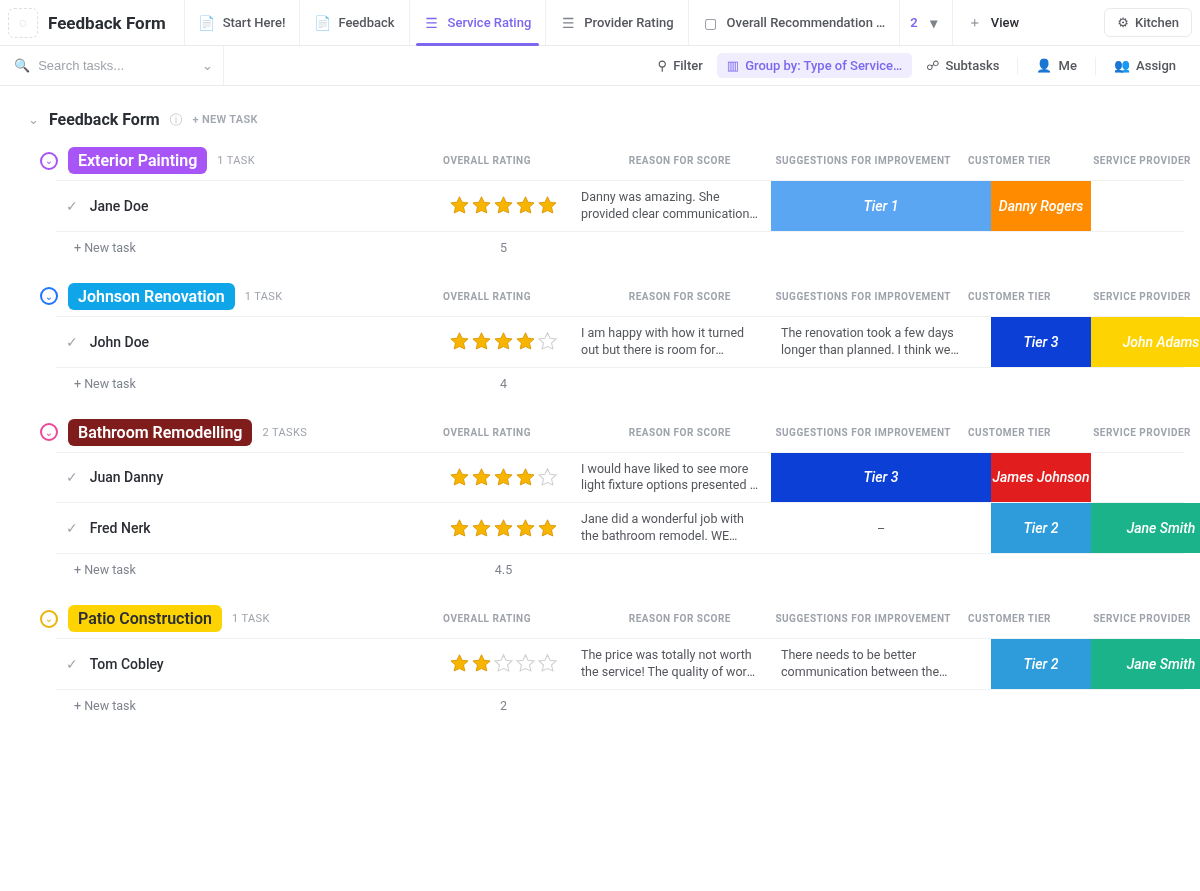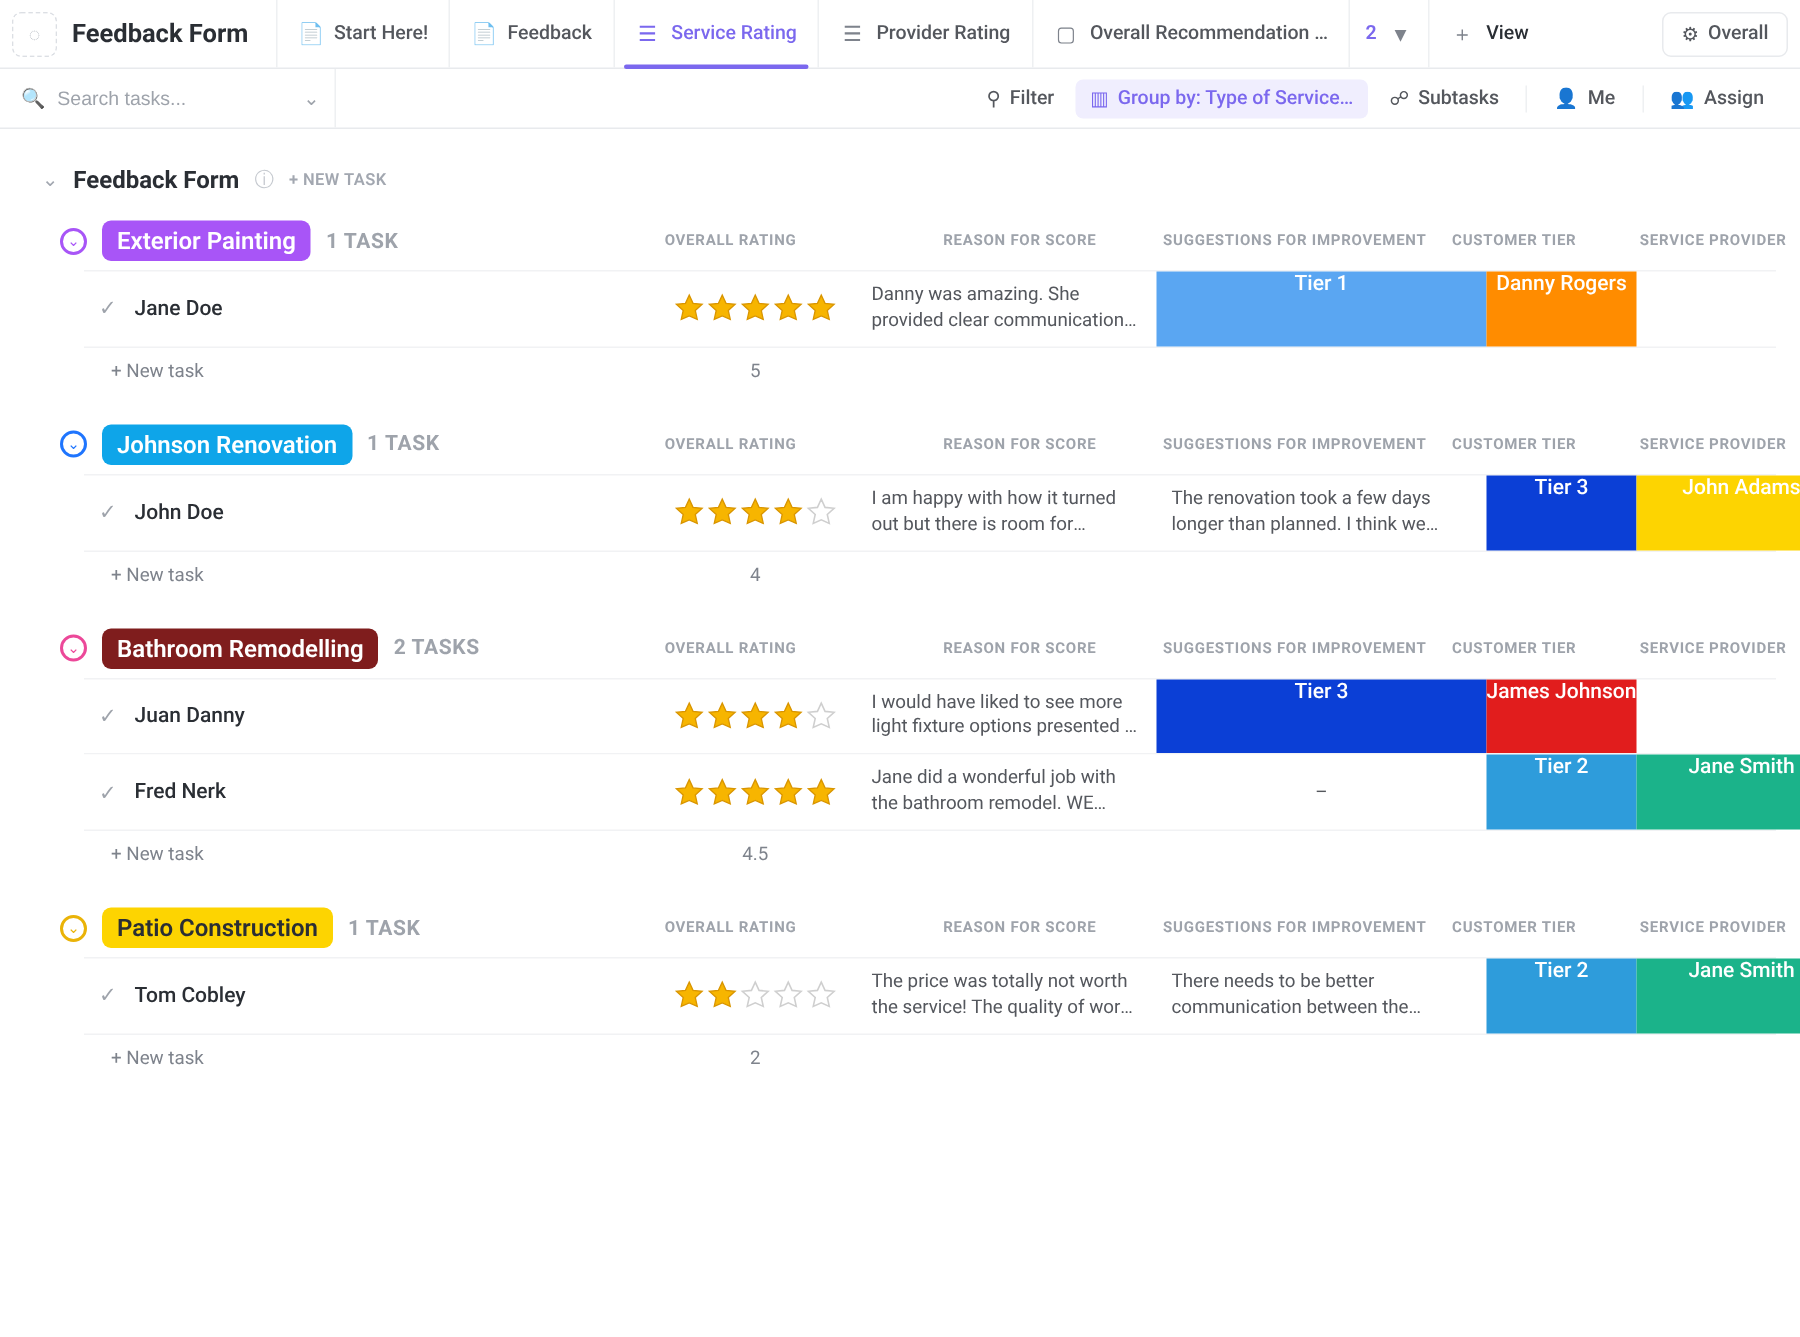--- a/index.html
+++ b/index.html
@@ -95,21 +95,21 @@
   .collapse-circle{
     width:18px;height:18px;border-radius:50%;
     border:2px solid;display:flex;align-items:center;justify-content:center;
     font-size:10px;
   }
   .group-chip{
     display:inline-flex;align-items:center;
     padding:4px 10px;border-radius:6px;
     color:#fff;font-weight:600;font-size:16px;
   }
-  .group-count{font-size:14px;color:#9ea3ab;font-weight:700;letter-spacing:.4px;}
+  .group-count{font-size:11px;color:#9ea3ab;font-weight:400;letter-spacing:.4px;}
   .colhdr{font-size:10px;font-weight:700;color:#9ea3ab;letter-spacing:.5px;text-align:right;}
 
   
   .row{
     display:grid;
     grid-template-columns: 380px 135px 200px 220px 100px 140px;
     align-items:stretch;
     border-top:1px solid #f1f2f4;
     border-bottom:1px solid #f1f2f4;
     background:#fff;
@@ -118,21 +118,21 @@
   }
   .row + .row{border-top:none;}
   .row .cell{display:flex;align-items:center;padding:8px 10px;font-size:12.5px;color:#2a2e34;}
   .cell.name{gap:12px;font-weight:500;font-size:14px;}
   .check-ico{color:#9ea3ab;}
   .cell.rating{justify-content:center;}
   .cell.text{color:#54575d;line-height:1.35;}
   .cell.text span{display:-webkit-box;-webkit-line-clamp:2;-webkit-box-orient:vertical;overflow:hidden;}
   .cell.center{justify-content:center;color:#54575d;}
   .cell.tier, .cell.provider{justify-content:center;color:#fff;font-weight:500;font-size:14px;padding:0;}
-  .cell.tier > div, .cell.provider > div{width:100%;height:100%;display:flex;justify-content:center;}
+  .cell.tier > div, .cell.provider > div{width:100%;height:100%;display:flex;align-items:center;justify-content:center;font-style:italic;}
 
   .group-footer{
     display:grid;
     grid-template-columns: 380px 135px 200px 220px 100px 140px;
     margin-left:40px;
     padding:8px 0 0 0;
     font-size:12.5px;color:#7e838c;
   }
   .group-footer .newtask{padding-left:18px;cursor:pointer;}
   .group-footer .avg{justify-self:center;}
@@ -190,21 +190,21 @@
     <span>2</span>
     <span class="ico">▾</span>
   </div>
   <div class="tab plus-view">
     <span class="ico">＋</span>
     <span>View</span>
   </div>
 
   <div class="automate-btn">
     <span class="ico">⚙</span>
-    <span>Overall</span>
+    <span>Kitchen</span>
   </div>
 </div>
 
 <div class="toolbar">
   <div class="search-wrap">
     <span class="ico">🔍</span>
     <input type="text" placeholder="Search tasks..." style="">
     <span class="ico" style="margin-left:auto;margin-right:10px;">⌄</span>
   </div>
   <div class="toolbar-spacer"></div>

